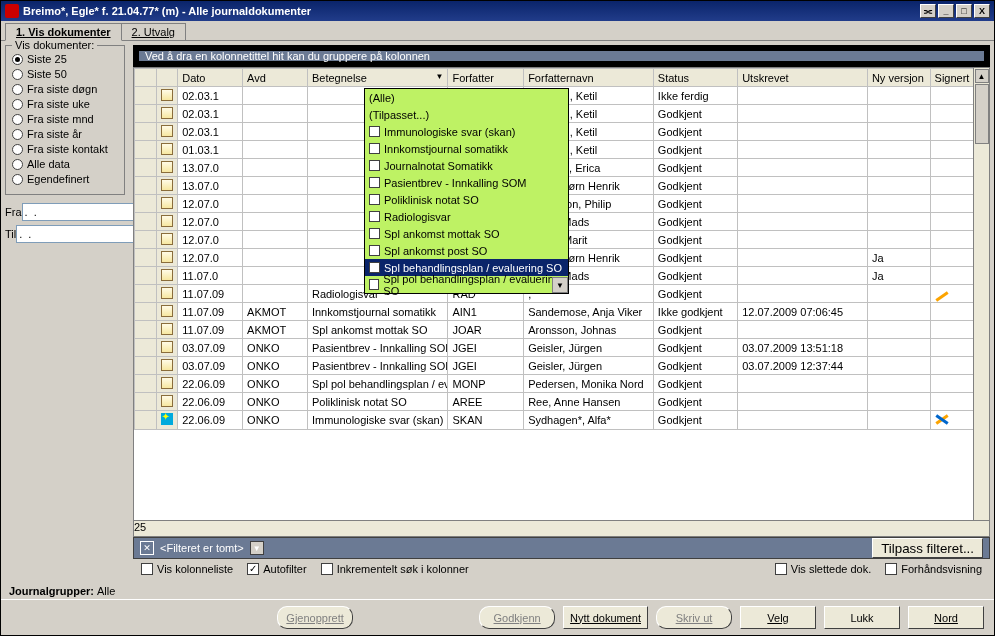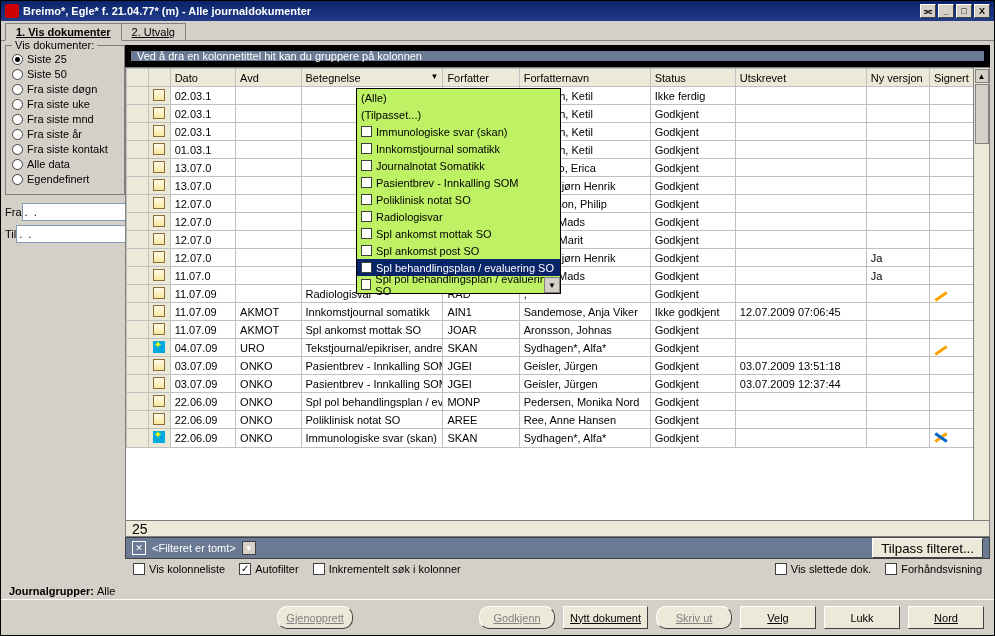--- a/index.html
+++ b/index.html
@@ -5,21 +5,21 @@
   * { box-sizing: border-box; }
   body { margin:0; font-family: "Tahoma","Segoe UI",sans-serif; font-size:11px; background:#d4d0c8; color:#000; }
   .window { width:995px; height:636px; border:1px solid #000; background:#d4d0c8; display:flex; flex-direction:column; }
   .titlebar { height:20px; background:linear-gradient(to bottom,#0a246a 0%,#213c8a 100%); color:#fff; display:flex; align-items:center; padding:0 4px; font-weight:bold; }
   .titlebar .ticon { width:14px;height:14px;background:#c00;border-radius:2px;margin-right:4px; display:inline-block;}
   .titlebar .spacer { flex:1; }
   .titlebar .wbtn { width:16px;height:14px;background:#d4d0c8;border:1px solid #fff;border-right-color:#404040;border-bottom-color:#404040;margin-left:2px;display:flex;align-items:center;justify-content:center;font-size:9px;color:#000;font-weight:bold;cursor:default;}
   .tabs { display:flex; height:20px; align-items:flex-end; border-bottom:1px solid #808080; background:#d4d0c8; padding-left:4px;}
   .tab { padding:2px 10px; border:1px solid #808080; border-bottom:none; margin-right:-1px; background:#d4d0c8; cursor:default;}
   .tab.active { background:#d4d0c8; border-bottom:1px solid #d4d0c8; margin-bottom:-1px; font-weight:bold;}
-  .body { flex:1; display:flex; padding:4px; gap:0; min-height:0;}
+  .body { flex:1; display:flex; padding:4px; gap:8px; min-height:0;}
   .leftpanel { width:120px; display:flex; flex-direction:column; }
   .groupbox { border:1px solid #808080; padding:4px 6px 6px 6px; position:relative; margin-bottom:6px;}
   .groupbox .legend { position:absolute; top:-7px; left:6px; background:#d4d0c8; padding:0 3px; }
   .radio { display:flex; align-items:center; margin:3px 0; cursor:default;}
   .radio .dot { width:11px;height:11px;border:1px solid #404040;border-radius:50%;background:#fff;margin-right:4px;display:flex;align-items:center;justify-content:center;}
   .radio.sel .dot::after{content:"";width:5px;height:5px;background:#000;border-radius:50%;}
   .daterow { display:flex; align-items:center; margin:2px 0;}
   .daterow label{ width:20px;}
   .daterow input{ flex:1; height:18px; border:1px solid #7f9db9; font-size:11px;}
   .calbtn { width:18px;height:18px;border:1px solid #808080;background:#fff; margin-left:2px; display:flex;align-items:center;justify-content:center;font-size:10px;cursor:default;}
@@ -37,21 +37,21 @@
   .pencil { display:inline-block;width:14px;height:3px;background:#fca400;transform:rotate(-35deg);margin-top:5px;}
   .pencilX { display:inline-block; position:relative; width:14px;height:14px;}
   .pencilX::before{content:"";position:absolute;top:6px;left:0;width:14px;height:3px;background:#fca400;transform:rotate(-35deg);}
   .pencilX::after{content:"";position:absolute;top:6px;left:0;width:14px;height:3px;background:#06c;transform:rotate(35deg);}
   .dropdown { position:absolute; top:20px; left:230px; width:205px; background:#bef264; border:1px solid #000; z-index:10; font-size:11px;}
   .dropdown .ditem { display:flex; align-items:center; padding:1px 4px; height:17px; cursor:default;}
   .dropdown .ditem.nocheck { padding-left:4px;}
   .dropdown .dchk { width:11px;height:11px;border:1px solid #404040;background:#fff;margin-right:4px;}
   .dropdown .ditem.hl { background:#0a246a;color:#fff;}
   .dropdown .dscroll { position:absolute;right:0;bottom:0;width:16px;height:16px;background:#d4d0c8;border:1px solid #808080;display:flex;align-items:center;justify-content:center;font-size:8px;}
-  .footer25 { height:16px; background:#ece9d8; border:1px solid #808080; border-top:none; padding-left:6px; font-size:14px;}
+  .footer25 { height:16px; background:#ece9d8; border:1px solid #808080; border-top:none; padding-left:0; font-size:11px;}
   .filterbar { height:22px; background:#6b7a94; color:#fff; display:flex; align-items:center; padding:0 6px; border:1px solid #404040; margin-top:0;}
   .filterbar .fclose{ width:14px;height:14px;border:1px solid #fff; color:#fff;display:flex;align-items:center;justify-content:center;margin-right:6px;cursor:default;font-size:9px;}
   .filterbar .fend { margin-left:auto;}
   .btninset { height:20px; padding:0 8px; background:#ece9d8; border:1px solid #fff; border-right-color:#404040;border-bottom-color:#404040; cursor:default;}
   .checkrow { display:flex; align-items:center; gap:14px; padding:4px 8px;}
   .chk { display:inline-flex; align-items:center; gap:4px; cursor:default;}
   .chk .box{ width:12px;height:12px;border:1px solid #404040;background:#fff;display:flex;align-items:center;justify-content:center;font-size:10px;line-height:1;}
   .statusline { padding:2px 8px;}
   .btnbar { display:flex; gap:8px; padding:6px 10px; justify-content:flex-end; border-top:1px solid #fff;}
   .btnbar .spacer{flex:1;}
@@ -350,33 +350,20 @@
                 <td>Spl ankomst mottak SO</td>
                 <td>JOAR</td>
                 <td>Aronsson, Johnas</td>
                 <td>Godkjent</td>
                 <td></td>
                 <td></td>
                 <td></td>
               </tr>
               <tr>
                 <td class="row-ind"></td>
-                <td class="row-ind"><span class="runicon"></span></td>
-                <td>04.07.09</td>
-                <td>URO</td>
-                <td>Tekstjournal/epikriser, andre</td>
-                <td>SKAN</td>
-                <td>Sydhagen*, Alfa*</td>
-                <td>Godkjent</td>
-                <td></td>
-                <td></td>
-                <td><span class="pencil"></span></td>
-              </tr>
-              <tr>
-                <td class="row-ind"></td>
                 <td class="row-ind"><span class="docicon"></span></td>
                 <td>03.07.09</td>
                 <td>ONKO</td>
                 <td>Pasientbrev - Innkalling SOM</td>
                 <td>JGEI</td>
                 <td>Geisler, Jürgen</td>
                 <td>Godkjent</td>
                 <td>03.07.2009 13:51:18</td>
                 <td></td>
                 <td></td>

